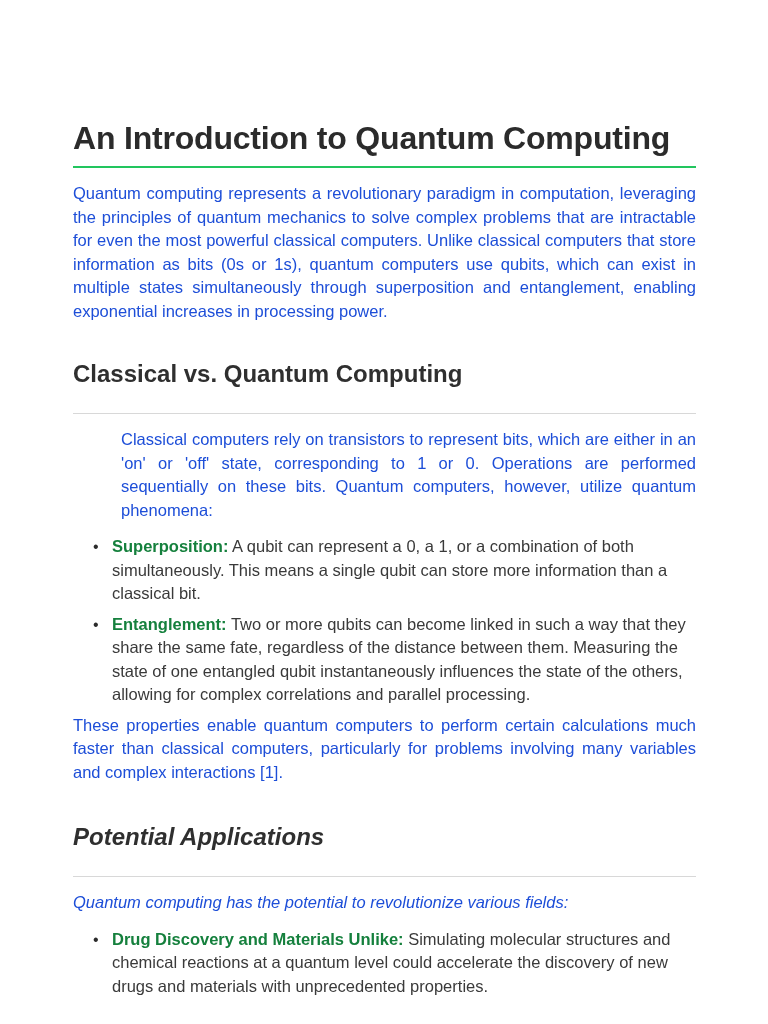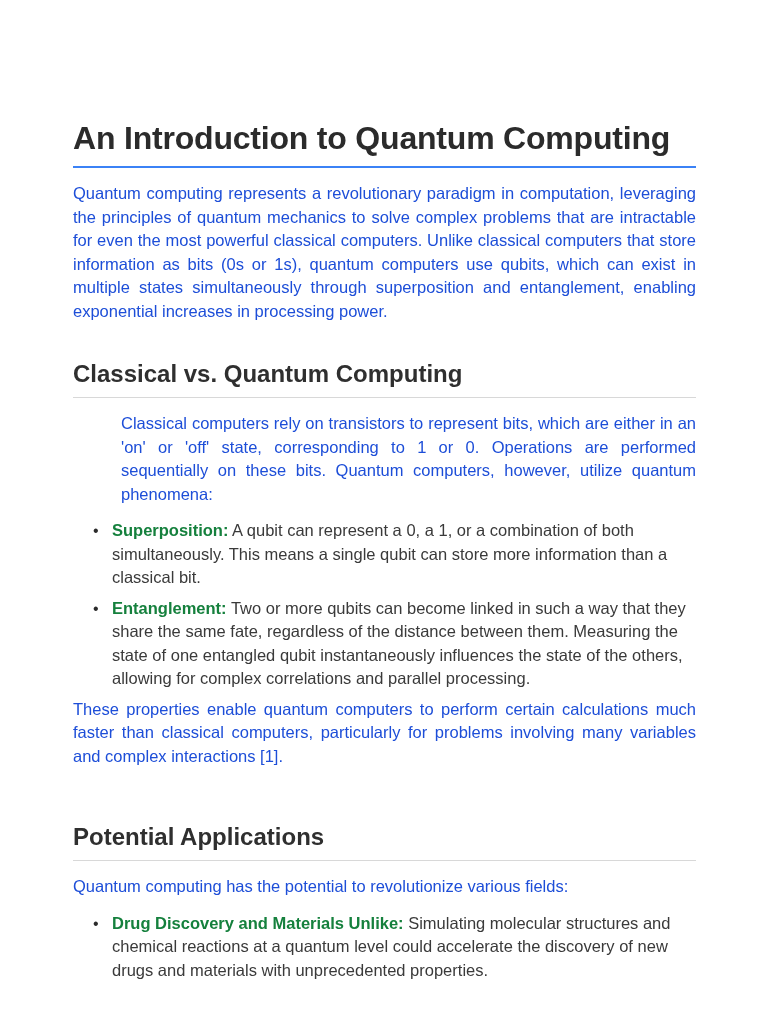--- a/index.html
+++ b/index.html
@@ -20,29 +20,29 @@
     }
     h1 {
       margin: 0;
       padding-top: 118px;
       font-size: 32px;
       font-weight: bold;
       color: #2b2b2b;
       letter-spacing: -0.2px;
       line-height: 40px;
       padding-bottom: 8px;
-      border-bottom: 2px solid #3b82f6;
+      border-bottom: 2px solid #22c55e;
     }
     h2 {
       margin: 0;
       font-size: 24px;
       font-weight: bold;
       color: #2f2f2f;
       line-height: 30px;
-      padding-bottom: 8px;
+      padding-bottom: 24px;
       border-bottom: 1px solid #d8d8d8;
     }
     p {
       margin: 0;
       font-size: 16.5px;
       line-height: 23.5px;
       text-align: justify;
       color: #1d4ed8;
     }
     .intro { margin-top: 14px; }
@@ -66,22 +66,22 @@
       left: -19px;
       top: 0;
       font-size: 16px;
       color: #2b2b2b;
     }
     li strong {
       color: #15803d;
       font-weight: bold;
     }
     .p-props { margin-top: 7px; }
-    .h2-apps { margin-top: 54px; }
-    .p-apps { margin-top: 14px; text-align: left; }
+    .h2-apps { margin-top: 38px; font-style: italic; }
+    .p-apps { margin-top: 14px; text-align: left; font-style: italic; }
     .ul-apps { margin-top: 13px; }
   </style>
 </head>
 <body>
 
 <div class="page">
   <h1>An Introduction to Quantum Computing</h1>
 
   <p class="intro">Quantum computing represents a revolutionary paradigm in computation, leveraging the principles of quantum mechanics to solve complex problems that are intractable for even the most powerful classical computers. Unlike classical computers that store information as bits (0s or 1s), quantum computers use qubits, which can exist in multiple states simultaneously through superposition and entanglement, enabling exponential increases in processing power.</p>
 

